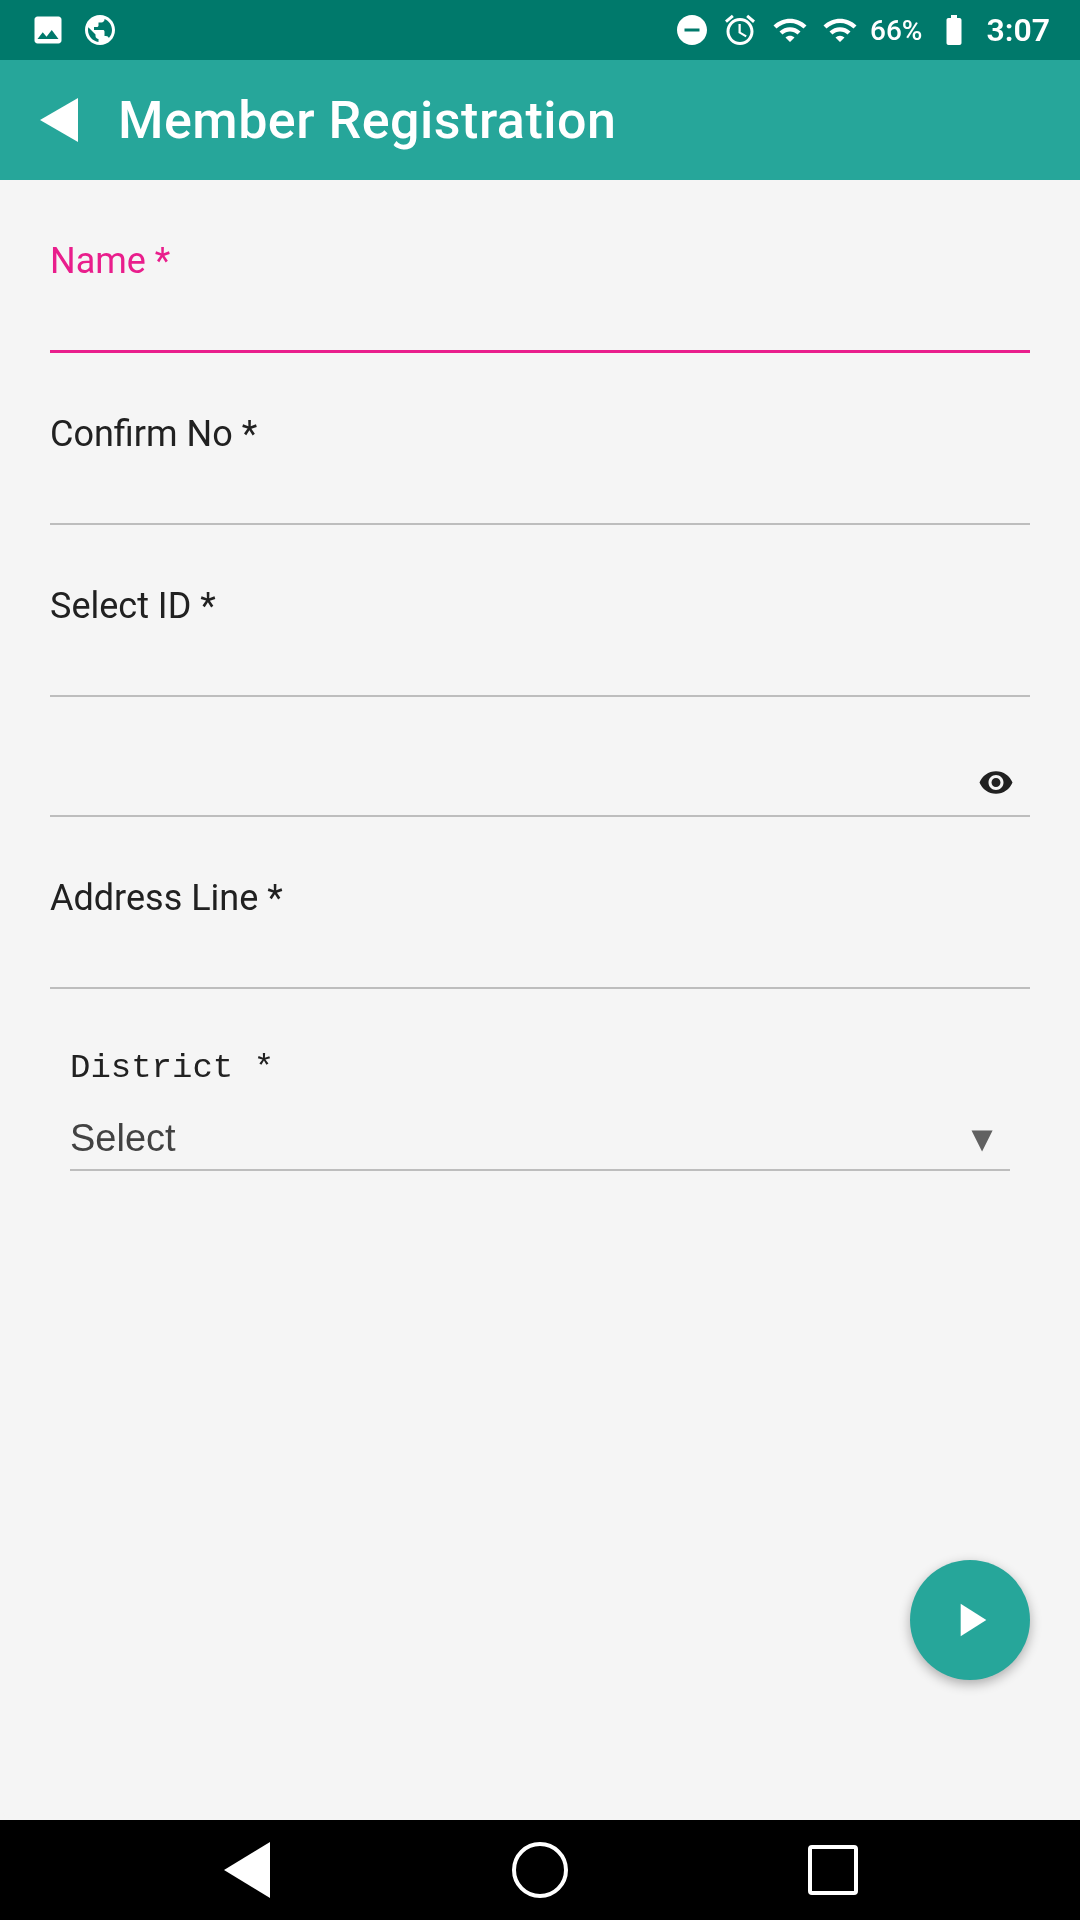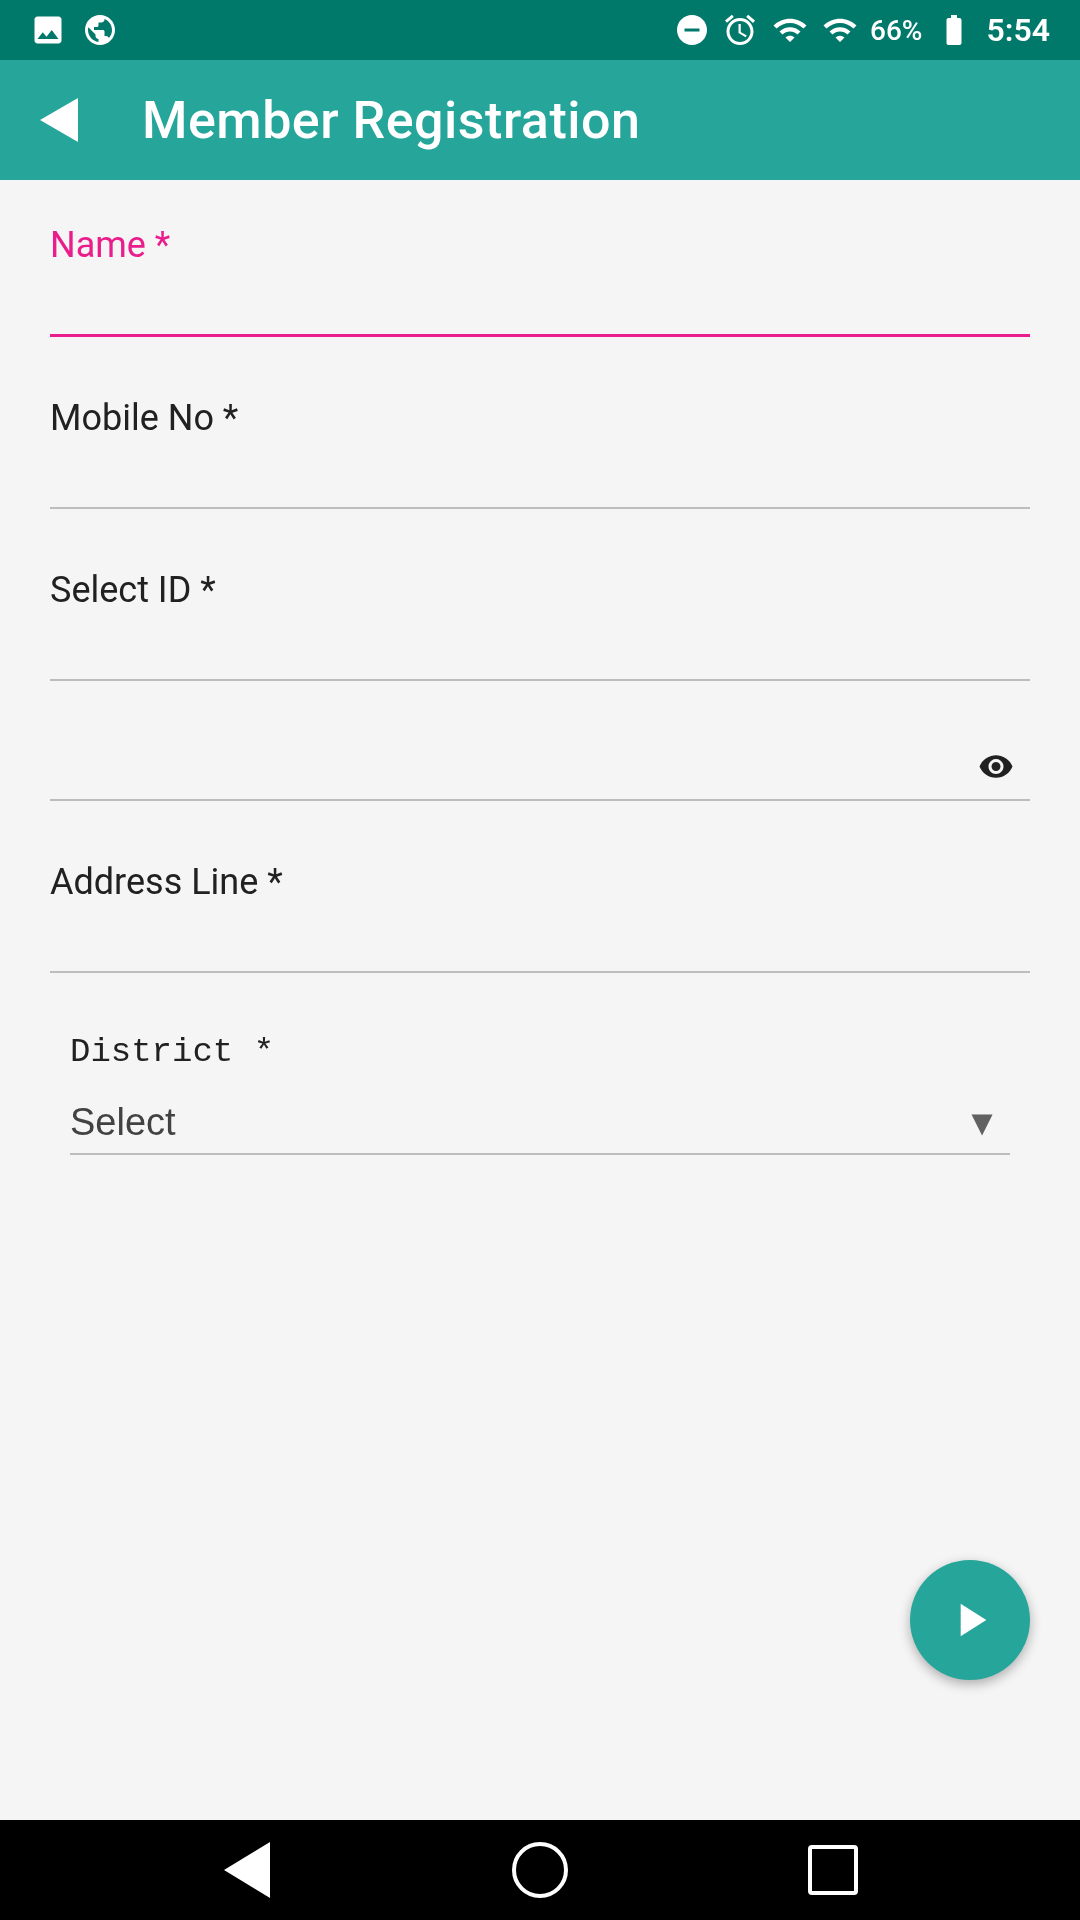--- a/index.html
+++ b/index.html
@@ -44,21 +44,21 @@
       font-weight: 500;
     }
 
     
     .header {
       background: #26a69a;
       height: 120px;
       display: flex;
       align-items: center;
       padding: 0 40px;
-      gap: 64px;
+      gap: 40px;
     }
 
     .back-btn {
       color: white;
       font-size: 52px;
       cursor: pointer;
       display: flex;
       align-items: center;
       line-height: 1;
     }
@@ -67,21 +67,21 @@
       color: white;
       font-size: 52px;
       font-weight: 500;
       letter-spacing: 0.5px;
     }
 
     
     .form-container {
       flex: 1;
       background: #f5f5f5;
-      padding: 44px 50px 40px 50px;
+      padding: 60px 50px 40px 50px;
       overflow-y: auto;
       position: relative;
       border-radius: 16px;
     }
 
     .form-group {
       margin-bottom: 60px;
       position: relative;
     }
 
@@ -272,40 +272,40 @@
     </svg>
 
     <svg width="36" height="36" viewBox="0 0 24 24" fill="white">
       <path d="M1 9l2 2c4.97-4.97 13.03-4.97 18 0l2-2C16.93 2.93 7.08 2.93 1 9zm8 8l3 3 3-3a4.237 4.237 0 0 0-6 0zm-4-4l2 2a7.074 7.074 0 0 1 10 0l2-2C15.14 9.14 8.87 9.14 5 13z"></path>
     </svg>
 
     <span style="font-size:28px;">66%</span>
     <svg width="40" height="36" viewBox="0 0 24 24" fill="white">
       <path d="M15.67 4H14V2h-4v2H8.33C7.6 4 7 4.6 7 5.33v15.33C7 21.4 7.6 22 8.33 22h7.33c.74 0 1.34-.6 1.34-1.33V5.33C17 4.6 16.4 4 15.67 4z"></path>
     </svg>
-    <span style="font-size:32px; font-weight:600;">5:54</span>
+    <span style="font-size:32px; font-weight:600;">3:07</span>
   </div>
 </div>
 
 <div class="header">
   <div class="back-btn">
     <div class="arrow-back"></div>
   </div>
   <span class="header-title">Member Registration</span>
 </div>
 
 <div class="form-container">
 
   <div class="form-group">
     <label class="form-label active">Name *</label>
     <input class="form-input active-input" type="text" value="" style="">
   </div>
 
   <div class="form-group">
-    <label class="form-label">Mobile No *</label>
+    <label class="form-label">Confirm No *</label>
     <input class="form-input" type="tel" value="" style="">
   </div>
 
   <div class="form-group">
     <label class="form-label">Select ID *</label>
     <input class="form-input" type="email" value="" style="">
   </div>
 
   <div class="form-group">
     <div class="input-with-icon">

